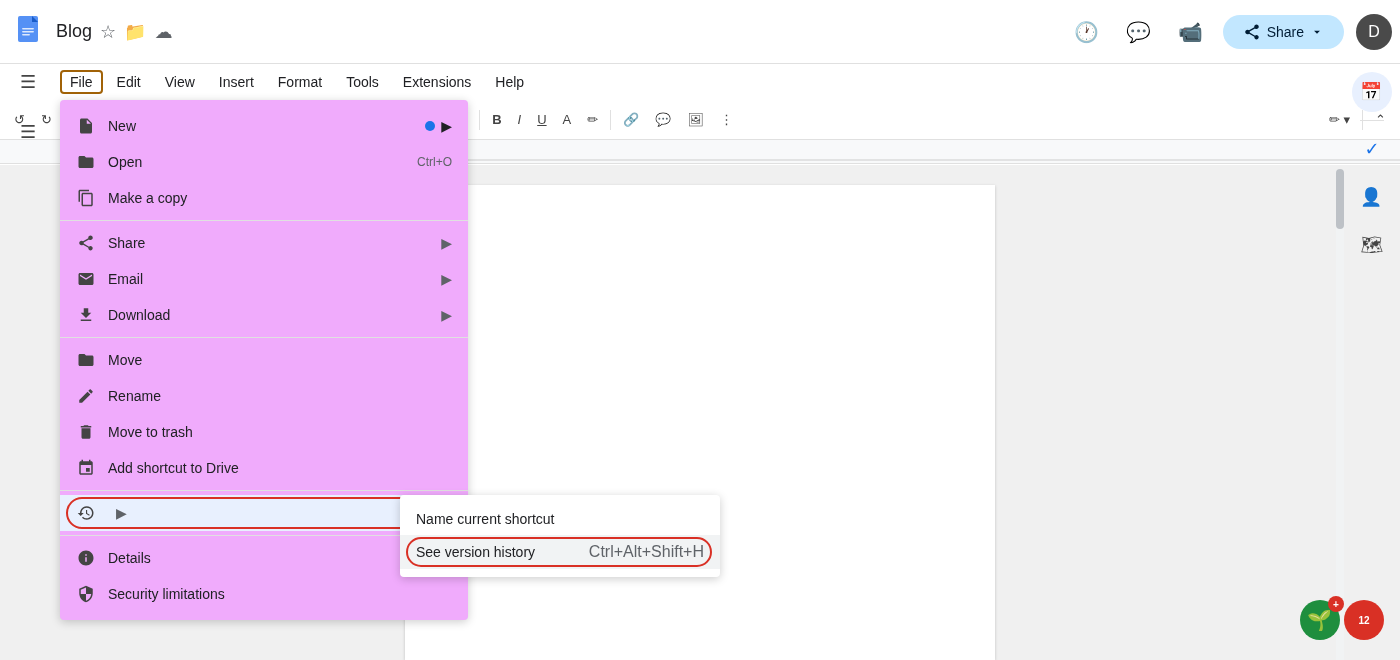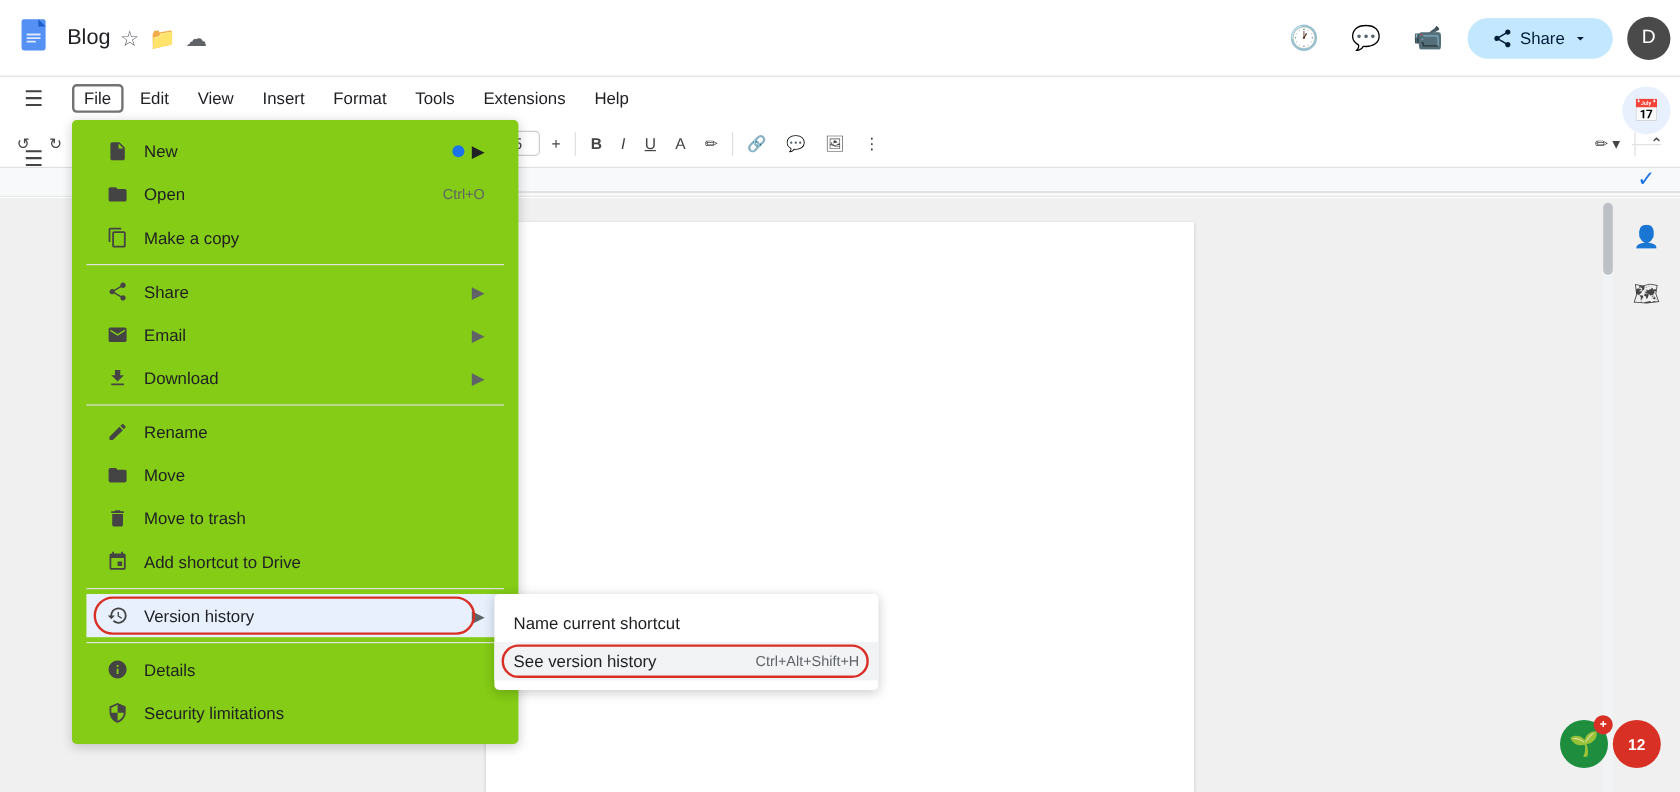--- a/index.html
+++ b/index.html
@@ -30,21 +30,21 @@
     
     .menu-bar {
       display: flex; align-items: center; height: 36px; padding: 0 60px 0 60px;
       gap: 4px; position: relative; z-index: 10;
     }
     .menu-item {
       padding: 4px 10px; font-size: 14px; color: #202124; cursor: pointer;
       border-radius: 4px; position: relative;
     }
     .menu-item.highlighted {
-      border: 2px solid #737373; border-radius: 4px; padding: 2px 8px;
+      border: 2px solid #a16207; border-radius: 4px; padding: 2px 8px;
     }
 
     
     .toolbar {
       display: flex; align-items: center; height: 40px; padding: 0 8px;
       border-bottom: 1px solid #e0e0e0; gap: 4px; font-size: 13px; color: #444;
       position: relative; z-index: 10;
     }
     .toolbar-btn {
       padding: 4px 6px; border-radius: 4px; cursor: pointer; display: flex; align-items: center;
@@ -90,22 +90,22 @@
     .right-sidebar-icon { width: 40px; height: 40px; display: flex; align-items: center; justify-content: center; cursor: pointer; border-radius: 50%; color: #444; font-size: 18px; }
     .right-sidebar-sep { width: 24px; height: 1px; background: #e0e0e0; }
 
     
     .dropdown-overlay {
       position: absolute; top: 100px; left: 60px; z-index: 100;
     }
 
     
     .file-menu {
-      width: 372px; background: #84cc16; border-radius: 4px;
-      box-shadow: 0 2px 10px rgba(0,0,0,0.2); padding: 8px 12px;
+      width: 408px; background: #f0abfc; border-radius: 4px;
+      box-shadow: 0 2px 10px rgba(0,0,0,0.2); padding: 8px 0;
       font-size: 14px;
     }
     .file-menu-item {
       display: flex; align-items: center; padding: 8px 16px;
       cursor: pointer; position: relative; color: #202124; gap: 12px;
     }
     .file-menu-item.has-submenu-open { background: #e8f0fe; }
     .oval-outline {
       position: absolute; left: 6px; top: 2px; right: 24px; bottom: 2px;
       border: 2px solid #d93025; border-radius: 20px; pointer-events: none;
@@ -123,21 +123,21 @@
       background: #fff; border-radius: 4px;
       box-shadow: 0 2px 10px rgba(0,0,0,0.2); padding: 8px 0;
       font-size: 14px;
     }
     .vsm-item {
       display: flex; align-items: center; padding: 8px 16px;
       cursor: pointer; color: #202124; gap: 8px;
     }
     .vsm-item.see-history { position: relative; }
     .vsm-label { flex: 1; }
-    .vsm-shortcut { color: #5f6368; font-size: 12px; }
+    .vsm-shortcut { color: #5f6368; font-size: 16px; }
     .vsm-oval {
       position: absolute; left: 6px; top: 2px; right: 8px; bottom: 2px;
       border: 2px solid #d93025; border-radius: 20px; pointer-events: none;
     }
 
     
     .version-history-row { position: relative; }
 
     
     .bottom-right {
@@ -351,33 +351,33 @@
       </div>
       <span class="fmi-label">Download</span>
       <span class="fmi-arrow">▶</span>
     </div>
 
     <div class="file-menu-sep"></div>
 
     <div class="file-menu-item">
       <div class="fmi-icon">
         <svg width="18" height="18" viewBox="0 0 24 24" fill="#444">
+            <path d="M20 6h-8l-2-2H4c-1.1 0-2 .9-2 2v12c0 1.1.9 2 2 2h16c1.1 0 2-.9 2-2V8c0-1.1-.9-2-2-2z"></path>
+          </svg>
+      </div>
+      <span class="fmi-label">Move</span>
+    </div>
+
+    <div class="file-menu-item">
+      <div class="fmi-icon">
+        <svg width="18" height="18" viewBox="0 0 24 24" fill="#444">
             <path d="M3 17.25V21h3.75L17.81 9.94l-3.75-3.75L3 17.25zM20.71 7.04c.39-.39.39-1.02 0-1.41l-2.34-2.34c-.39-.39-1.02-.39-1.41 0l-1.83 1.83 3.75 3.75 1.83-1.83z"></path>
           </svg>
       </div>
       <span class="fmi-label">Rename</span>
-    </div>
-
-    <div class="file-menu-item">
-      <div class="fmi-icon">
-        <svg width="18" height="18" viewBox="0 0 24 24" fill="#444">
-            <path d="M20 6h-8l-2-2H4c-1.1 0-2 .9-2 2v12c0 1.1.9 2 2 2h16c1.1 0 2-.9 2-2V8c0-1.1-.9-2-2-2z"></path>
-          </svg>
-      </div>
-      <span class="fmi-label">Move</span>
     </div>
 
     <div class="file-menu-item">
       <div class="fmi-icon">
         <svg width="18" height="18" viewBox="0 0 24 24" fill="#444">
             <path d="M6 19c0 1.1.9 2 2 2h8c1.1 0 2-.9 2-2V7H6v12zM19 4h-3.5l-1-1h-5l-1 1H5v2h14V4z"></path>
           </svg>
       </div>
       <span class="fmi-label">Move to trash</span>
     </div>
@@ -393,21 +393,20 @@
 
     <div class="file-menu-sep"></div>
 
     <div class="file-menu-item has-submenu-open version-history-row" style="position:relative;">
       <div class="oval-outline"></div>
       <div class="fmi-icon">
         <svg width="18" height="18" viewBox="0 0 24 24" fill="#444">
             <path d="M13 3c-4.97 0-9 4.03-9 9H1l3.89 3.89.07.14L9 12H6c0-3.87 3.13-7 7-7s7 3.13 7 7-3.13 7-7 7c-1.93 0-3.68-.79-4.94-2.06l-1.42 1.42C8.27 19.99 10.51 21 13 21c4.97 0 9-4.03 9-9s-4.03-9-9-9zm-1 5v5l4.28 2.54.72-1.21-3.5-2.08V8H12z"></path>
           </svg>
       </div>
-      <span class="fmi-label">Version history</span>
       <span class="fmi-arrow">▶</span>
 
       <div class="version-submenu">
 
         <div class="vsm-item">
           <span class="vsm-label">Name current shortcut</span>
         </div>
 
         <div class="vsm-item see-history" style="background:#f1f3f4;">
           <div class="vsm-oval"></div>
@@ -446,19 +445,19 @@
     <div class="scrollbar-thumb"></div>
   </div>
 </div>
 
 <div class="bottom-right">
   <div style="display:flex;align-items:center;gap:4px;">
     <div class="fab-btn" style="background:#1e8e3e;color:white;position:relative;">
       <span>🌱</span>
       <span style="position:absolute;top:-4px;right:-4px;background:#d93025;color:white;border-radius:50%;width:16px;height:16px;font-size:10px;display:flex;align-items:center;justify-content:center;font-weight:bold;">+</span>
     </div>
-    <div class="fab-btn" style="background:#d93025;color:white;font-weight:bold;font-size:13px;">
+    <div class="fab-btn" style="background:#d93025;color:white;font-weight:bold;font-size:10px;">
       <span>12</span>
     </div>
   </div>
 </div>
 
 <div style="position:absolute;right:56px;bottom:8px;width:24px;height:56px;display:flex;align-items:center;justify-content:center;cursor:pointer;color:#444;">›</div>
 
 </body></html>

